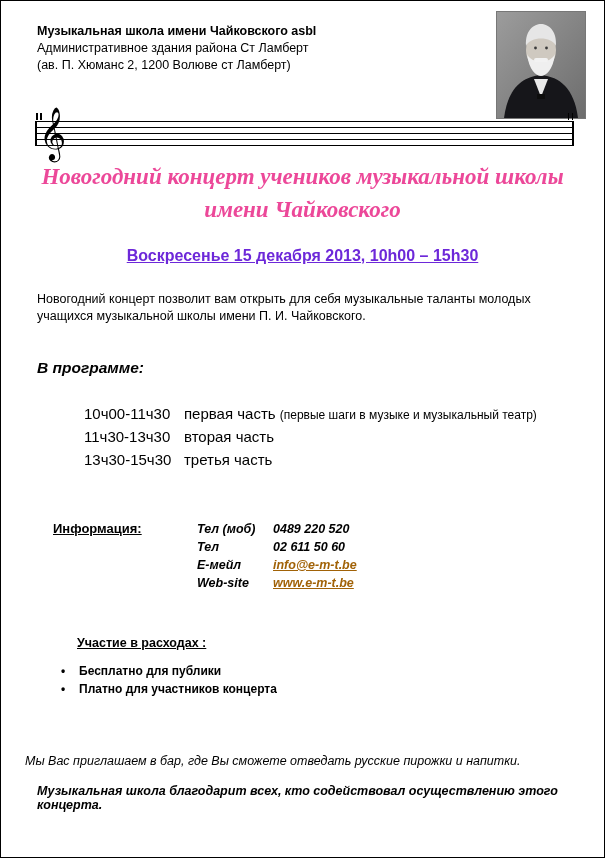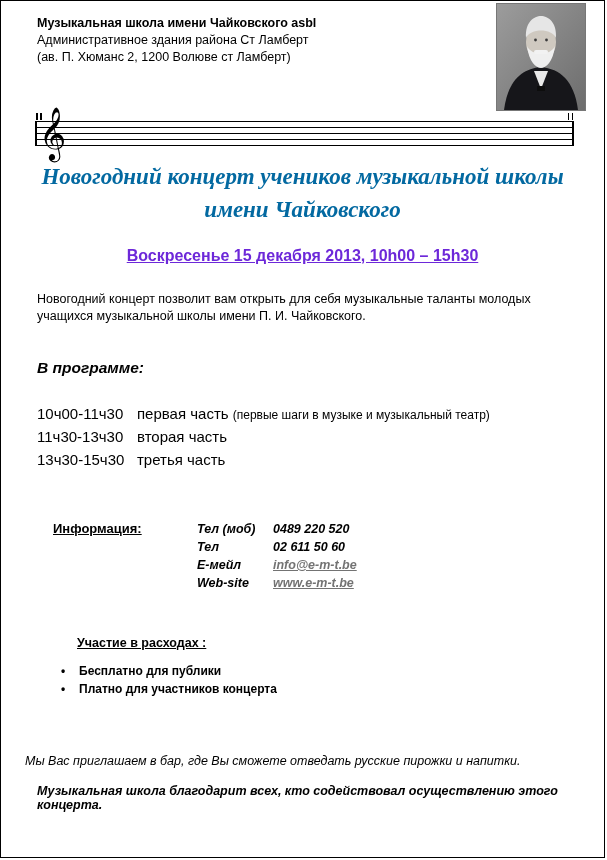--- a/index.html
+++ b/index.html
@@ -9,21 +9,21 @@
     width: 605px;
     height: 858px;
     border: 1px solid #000;
     background: #fff;
     color: #000;
     font-family: "Liberation Sans", sans-serif;
     overflow: hidden;
   }
 
   
-  .header { display:flex; justify-content:space-between; align-items:flex-start; padding:2px 18px 0 36px; height:118px; }
+  .header { display:flex; justify-content:space-between; align-items:flex-start; padding:10px 18px 0 36px; height:118px; }
   .header-text { padding-top:12px; font-size:12.5px; line-height:17px; }
   .school-name { font-weight:bold; }
   .portrait { width:90px; height:108px; flex:0 0 auto; border:1px solid #777; }
   .portrait svg { display:block; }
 
   
   .staff { position:relative; margin:2px 30px 0 34px; height:25px; }
   .staff-lines {
     position:absolute; left:0; right:0; top:0; height:25px;
     background: repeating-linear-gradient(to bottom, #000 0 1px, transparent 1px 6px);
@@ -36,51 +36,51 @@
   .tick.r1 { right:1px; } .tick.r2 { right:5px; }
   .clef { position:absolute; left:4px; top:-13px; font-family:"DejaVu Sans", sans-serif; font-size:46px; line-height:50px; }
 
   
   .title {
     margin:14px 24px 0;
     text-align:center;
     font-family:"Liberation Serif", serif;
     font-weight:bold; font-style:italic;
     font-size:23px; line-height:1.45;
-    color:#0369a1;
+    color:#ec4899;
   }
   .date-line {
     margin:20px 24px 0;
     text-align:center;
     font-weight:bold; font-size:16px;
     color:#6d28d9;
     text-decoration:underline;
   }
 
   .intro { margin:26px 38px 0 36px; font-size:12.5px; line-height:17px; }
 
   .program-heading { margin:34px 36px 0; font-size:15.5px; font-weight:bold; font-style:italic; }
   .program-desc { margin:4px 36px 0; font-size:12.5px; line-height:17px; }
 
   .schedule { margin:26px 36px 0; }
   .sched-row { font-size:15px; line-height:22px; }
-  .sched-time { display:inline-block; width:100px; }
+  .sched-time { display:inline-block; width:100px;margin-left:47px; }
   .sched-part { }
   .sched-note { font-size:12px; }
 
   .after-note { margin:16px 36px 0; font-size:12.5px; }
 
   
   .info-section { display:flex; margin:48px 52px 0; font-size:12.5px; }
   .info-heading { width:144px; font-weight:bold; text-decoration:underline; font-size:13px; padding-top:1px; }
   .info-table { font-style:italic; font-weight:bold; }
   .info-row { display:flex; line-height:18px; }
   .info-label { width:76px; }
   .info-value { }
-  a.info-value { color:#737373; text-decoration:underline; }
+  a.info-value { color:#a16207; text-decoration:underline; }
 
   
   .participation { margin:44px 36px 0; }
   .participation-heading { font-weight:bold; font-size:12.5px; text-decoration:underline;margin-left:40px; }
   .bullet-list { margin-top:12px; }
   .bullet-row { display:flex; font-weight:bold; font-size:12px; line-height:18px; padding-left:24px; }
   .bullet { width:18px; }
 
   
   .bar-note { margin:56px 24px 0; font-size:12.5px; font-weight:normal; font-style:italic; }

